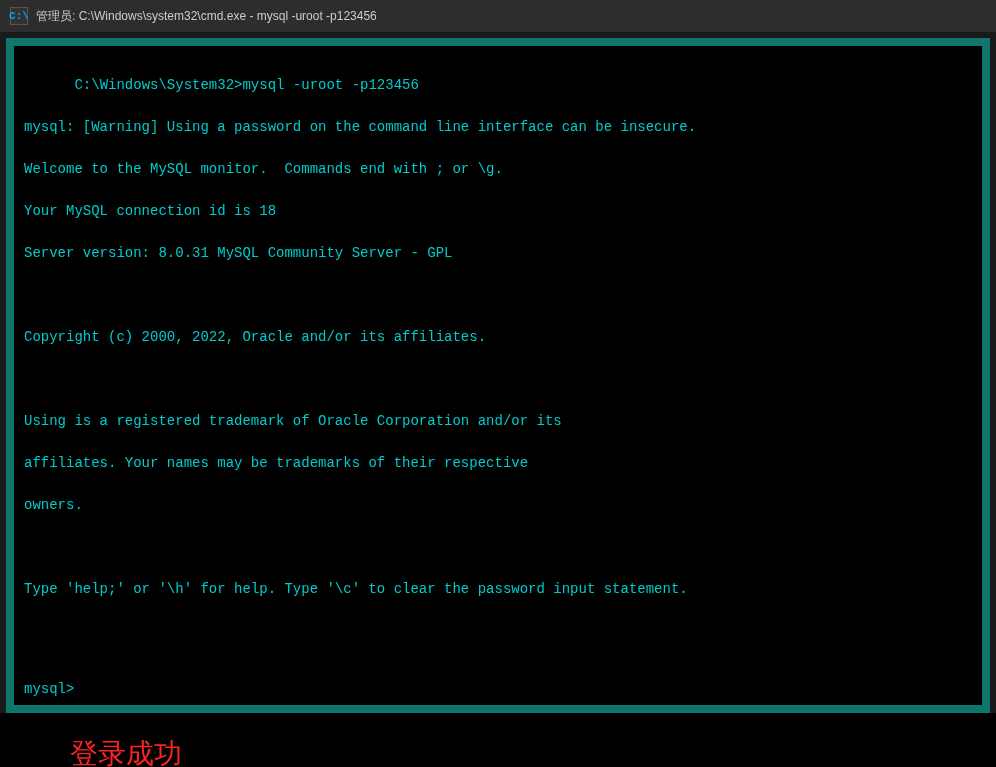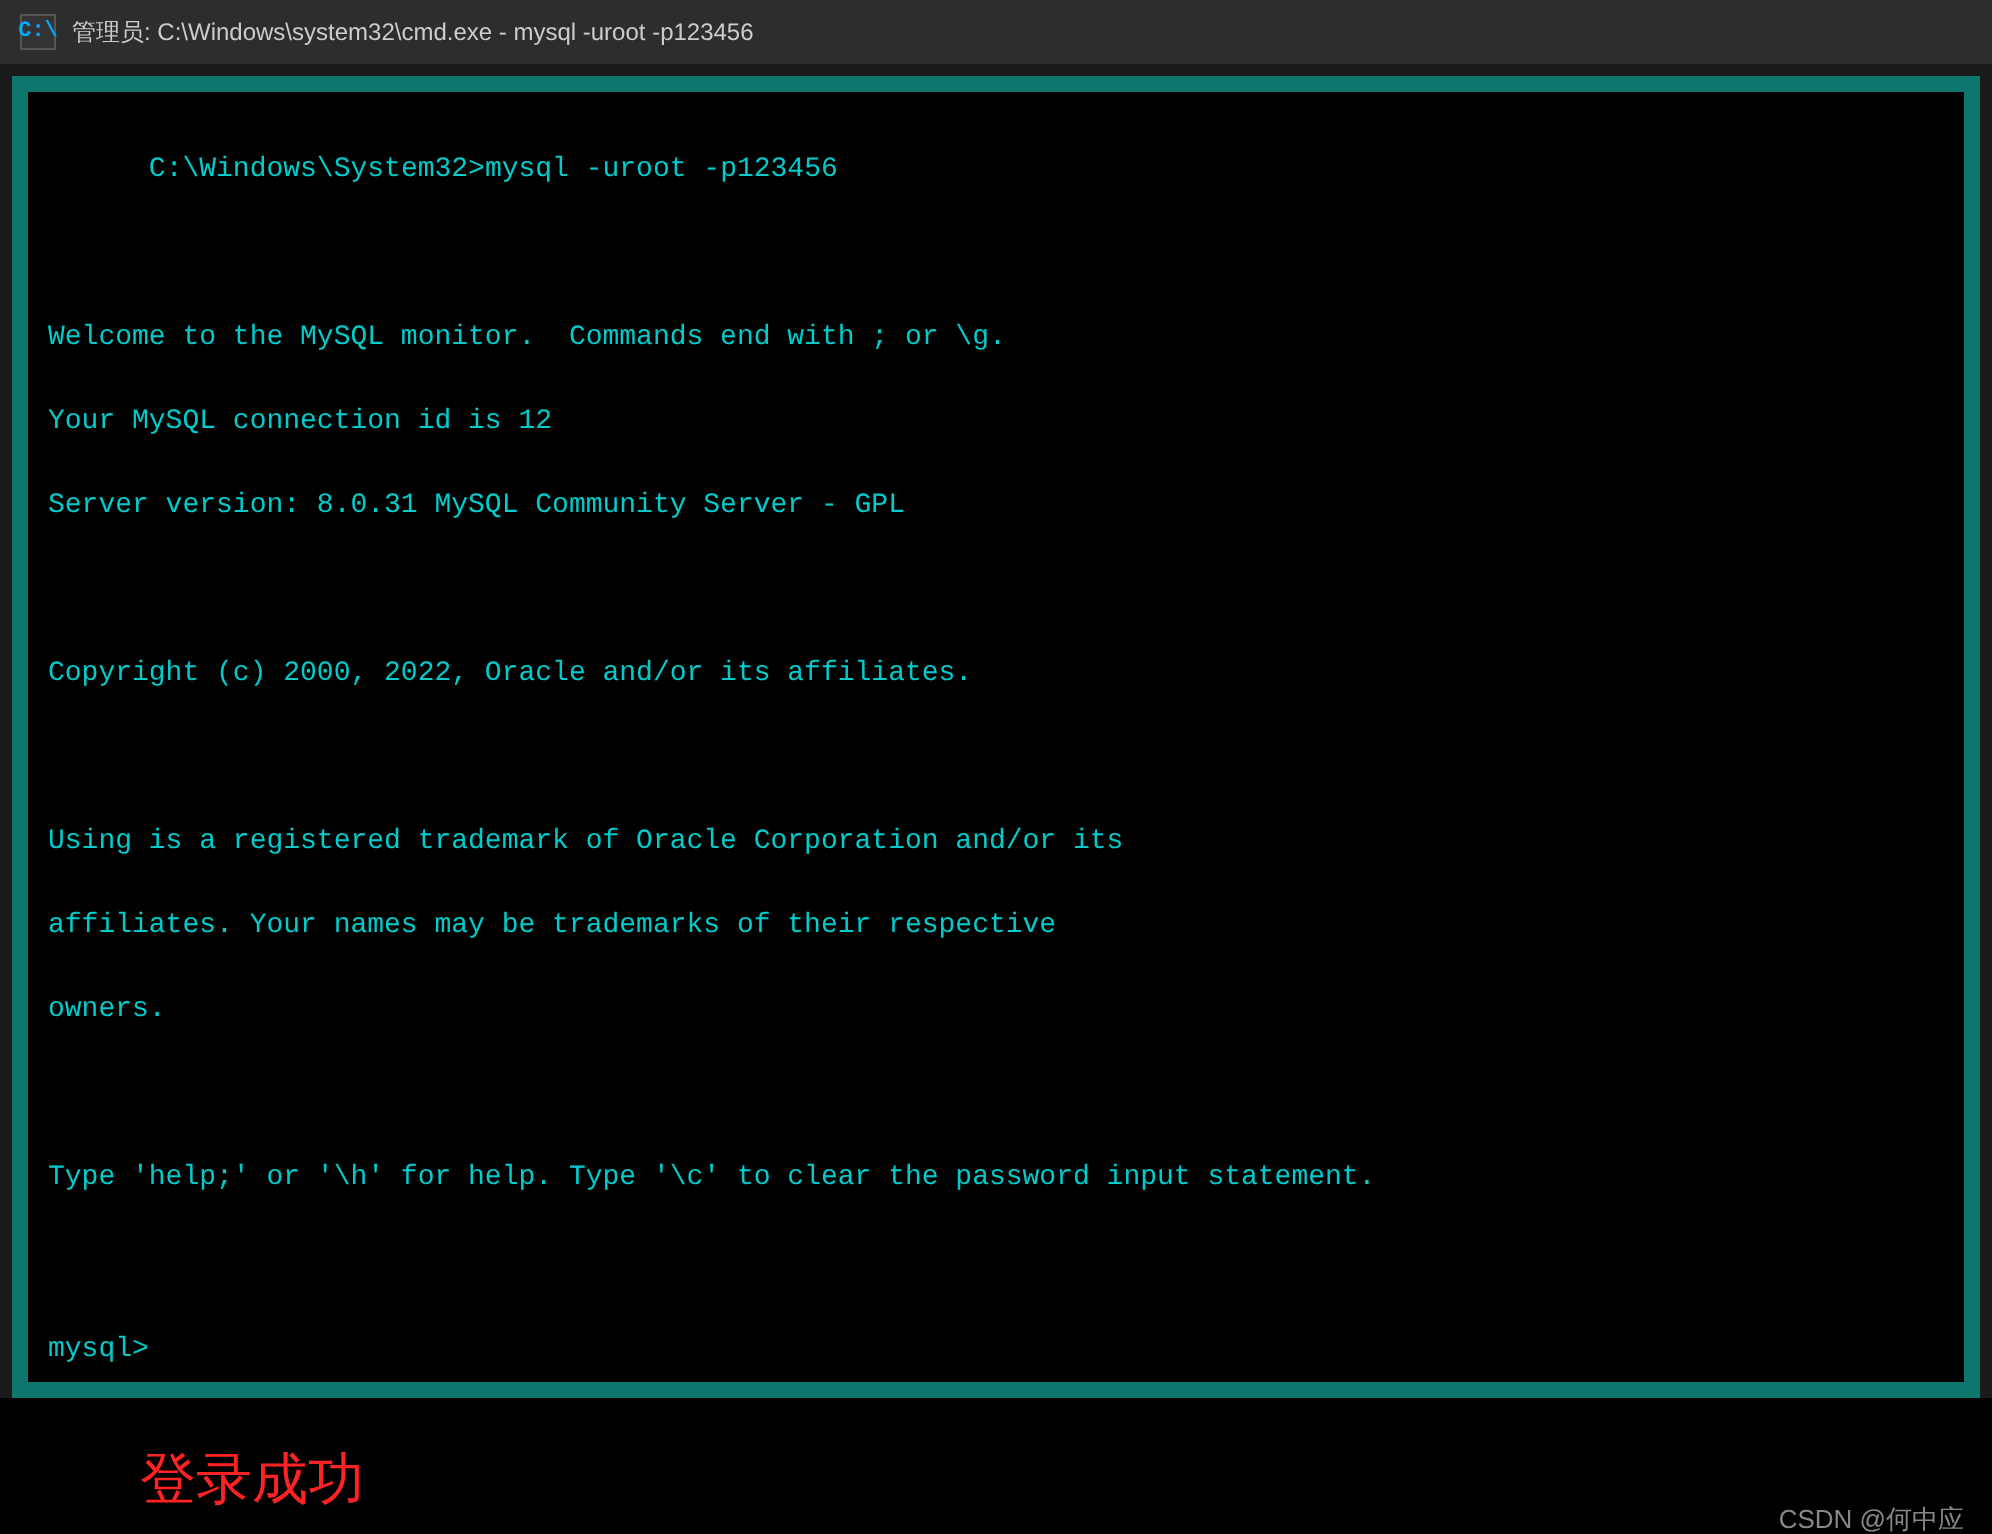--- a/index.html
+++ b/index.html
@@ -62,21 +62,21 @@
       font-size: 14px;
       line-height: 1.5;
       white-space: pre-wrap;
       font-family: 'Courier New', Courier, monospace;
     }
 
     .terminal-prompt {
       color: #00cccc;
       font-size: 14px;
       font-family: 'Courier New', Courier, monospace;
-      margin-top: 4px;
+      margin-top: 18px;
     }
 
     .black-area {
       background-color: #000000;
       flex: 1;
       position: relative;
       padding: 20px 10px;
     }
 
     .login-success {
@@ -105,23 +105,23 @@
     <span style="color:#00aaff; font-weight:bold; font-size:11px;">C:\</span>
   </div>
   <span class="title-bar-text">管理员: C:\Windows\system32\cmd.exe - mysql  -uroot -p123456</span>
 </div>
 
 <div class="main-area">
 
   <div class="terminal-container">
     <div class="terminal-output">
       <span>C:\Windows\System32&gt;mysql -uroot -p123456</span>
-      <br>
+      <br><span>mysql: [Warning] Using a password on the command line interface can be insecure.</span>
       <br><span>Welcome to the MySQL monitor.  Commands end with ; or \g.</span>
-      <br><span>Your MySQL connection id is 12</span>
+      <br><span>Your MySQL connection id is 18</span>
       <br><span>Server version: 8.0.31 MySQL Community Server - GPL</span>
       <br>
       <br><span>Copyright (c) 2000, 2022, Oracle and/or its affiliates.</span>
       <br>
       <br><span>Using is a registered trademark of Oracle Corporation and/or its</span>
       <br><span>affiliates. Your names may be trademarks of their respective</span>
       <br><span>owners.</span>
       <br>
       <br><span>Type 'help;' or '\h' for help. Type '\c' to clear the password input statement.</span>
       <br>

